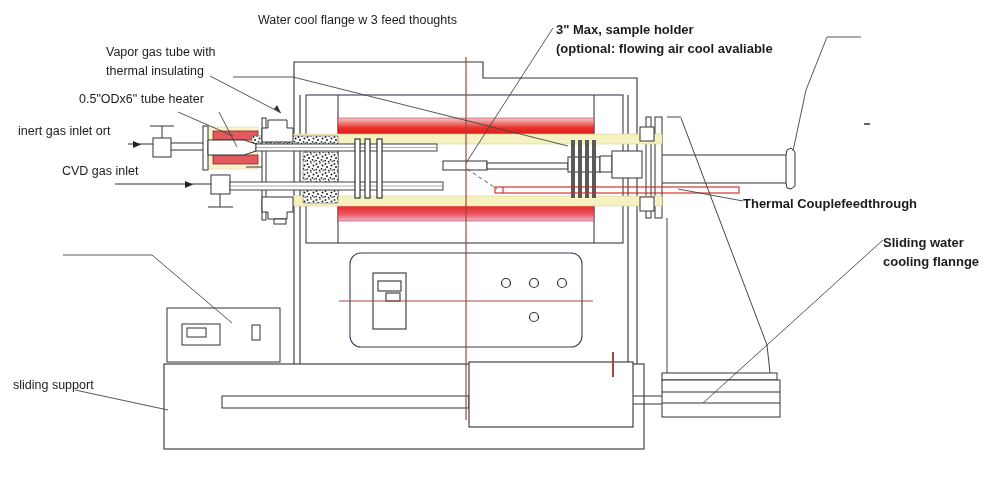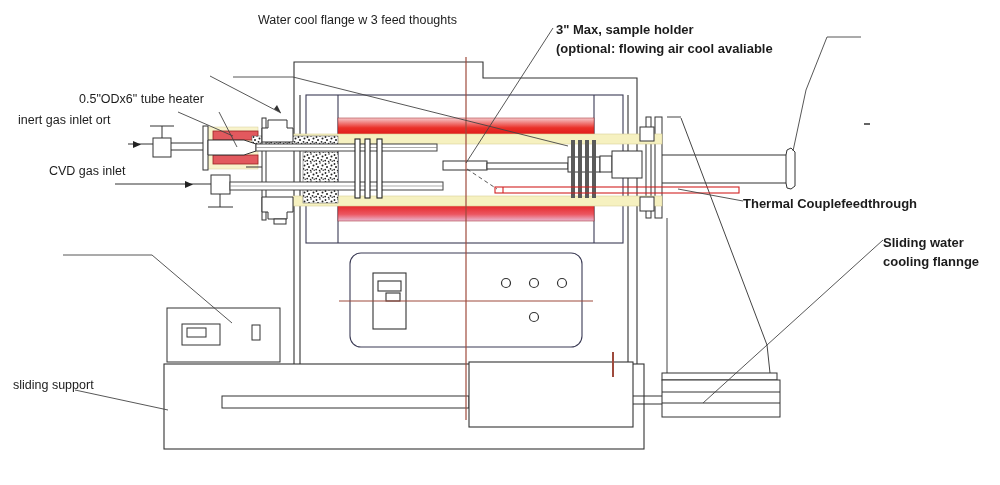--- a/index.html
+++ b/index.html
@@ -174,23 +174,25 @@
     <path d="M63,255 H152 L232,323"></path>
     <path d="M75,390 L168,410"></path>
     <path d="M883,240 L703,403"></path>
     <path d="M467,169 L497,189" stroke-dasharray="4,3"></path>
     <path d="M864,124 H870" stroke="#222" stroke-width="1.4"></path>
   </g>
   <polygon points="281,113 274,109 277,105" fill="#333"></polygon>
 </svg>
 
 <div class="lbl" style="left:258px;top:11px;">Water cool flange w 3 feed thoughts</div>
+<div class="lbl" style="left:106px;top:43px;">Vapor gas tube with
+thermal insulating</div>
 <div class="lbl" style="left:79px;top:90px;">0.5"ODx6" tube heater</div>
-<div class="lbl" style="left:18px;top:111px;">inert gas inlet ort</div>
-<div class="lbl" style="left:49px;top:162px;">CVD gas inlet</div>
+<div class="lbl" style="left:18px;top:122px;">inert gas inlet ort</div>
+<div class="lbl" style="left:62px;top:162px;">CVD gas inlet</div>
 <div class="lbl" style="left:13px;top:376px;">sliding support</div>
 <div class="lbl b" style="left:556px;top:20px;">3" Max, sample holder
 (optional: flowing air cool avaliable</div>
 <div class="lbl b" style="left:883px;top:233px;">Sliding water
 cooling flannge</div>
 <div class="lbl b" style="left:743px;top:194px;">Thermal Couplefeedthrough</div>
 
 </div>
 
 </body></html>

